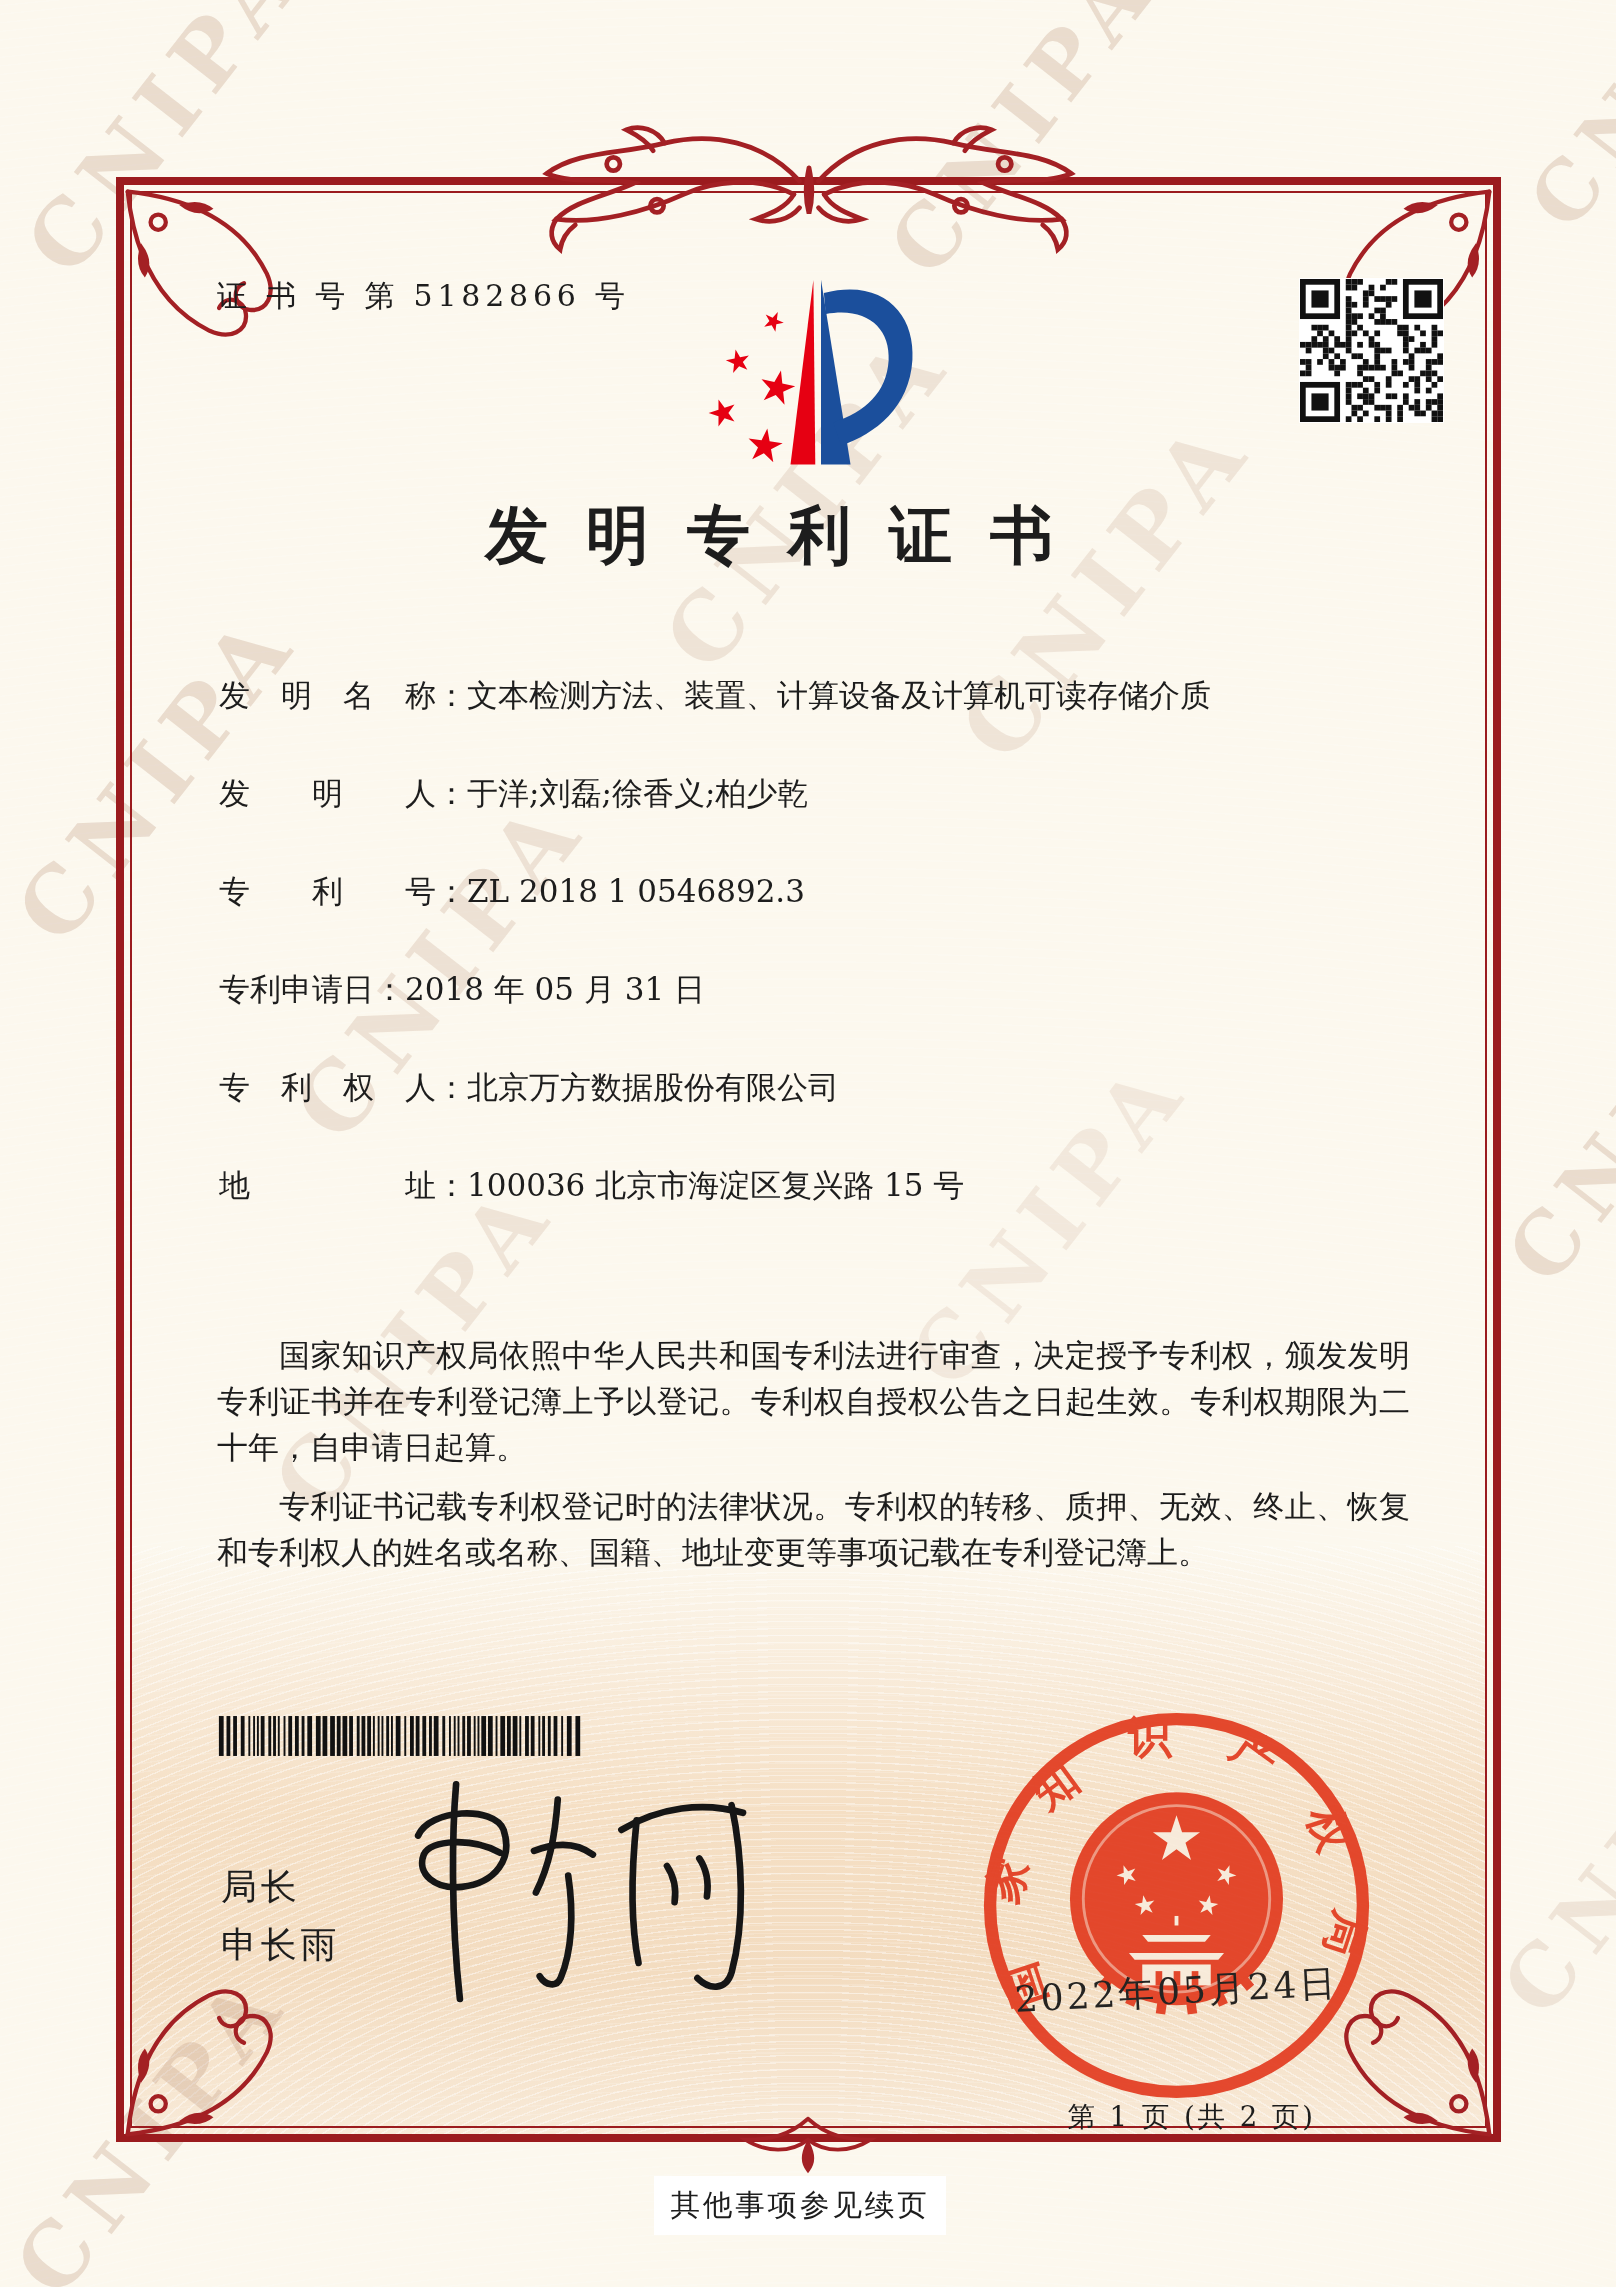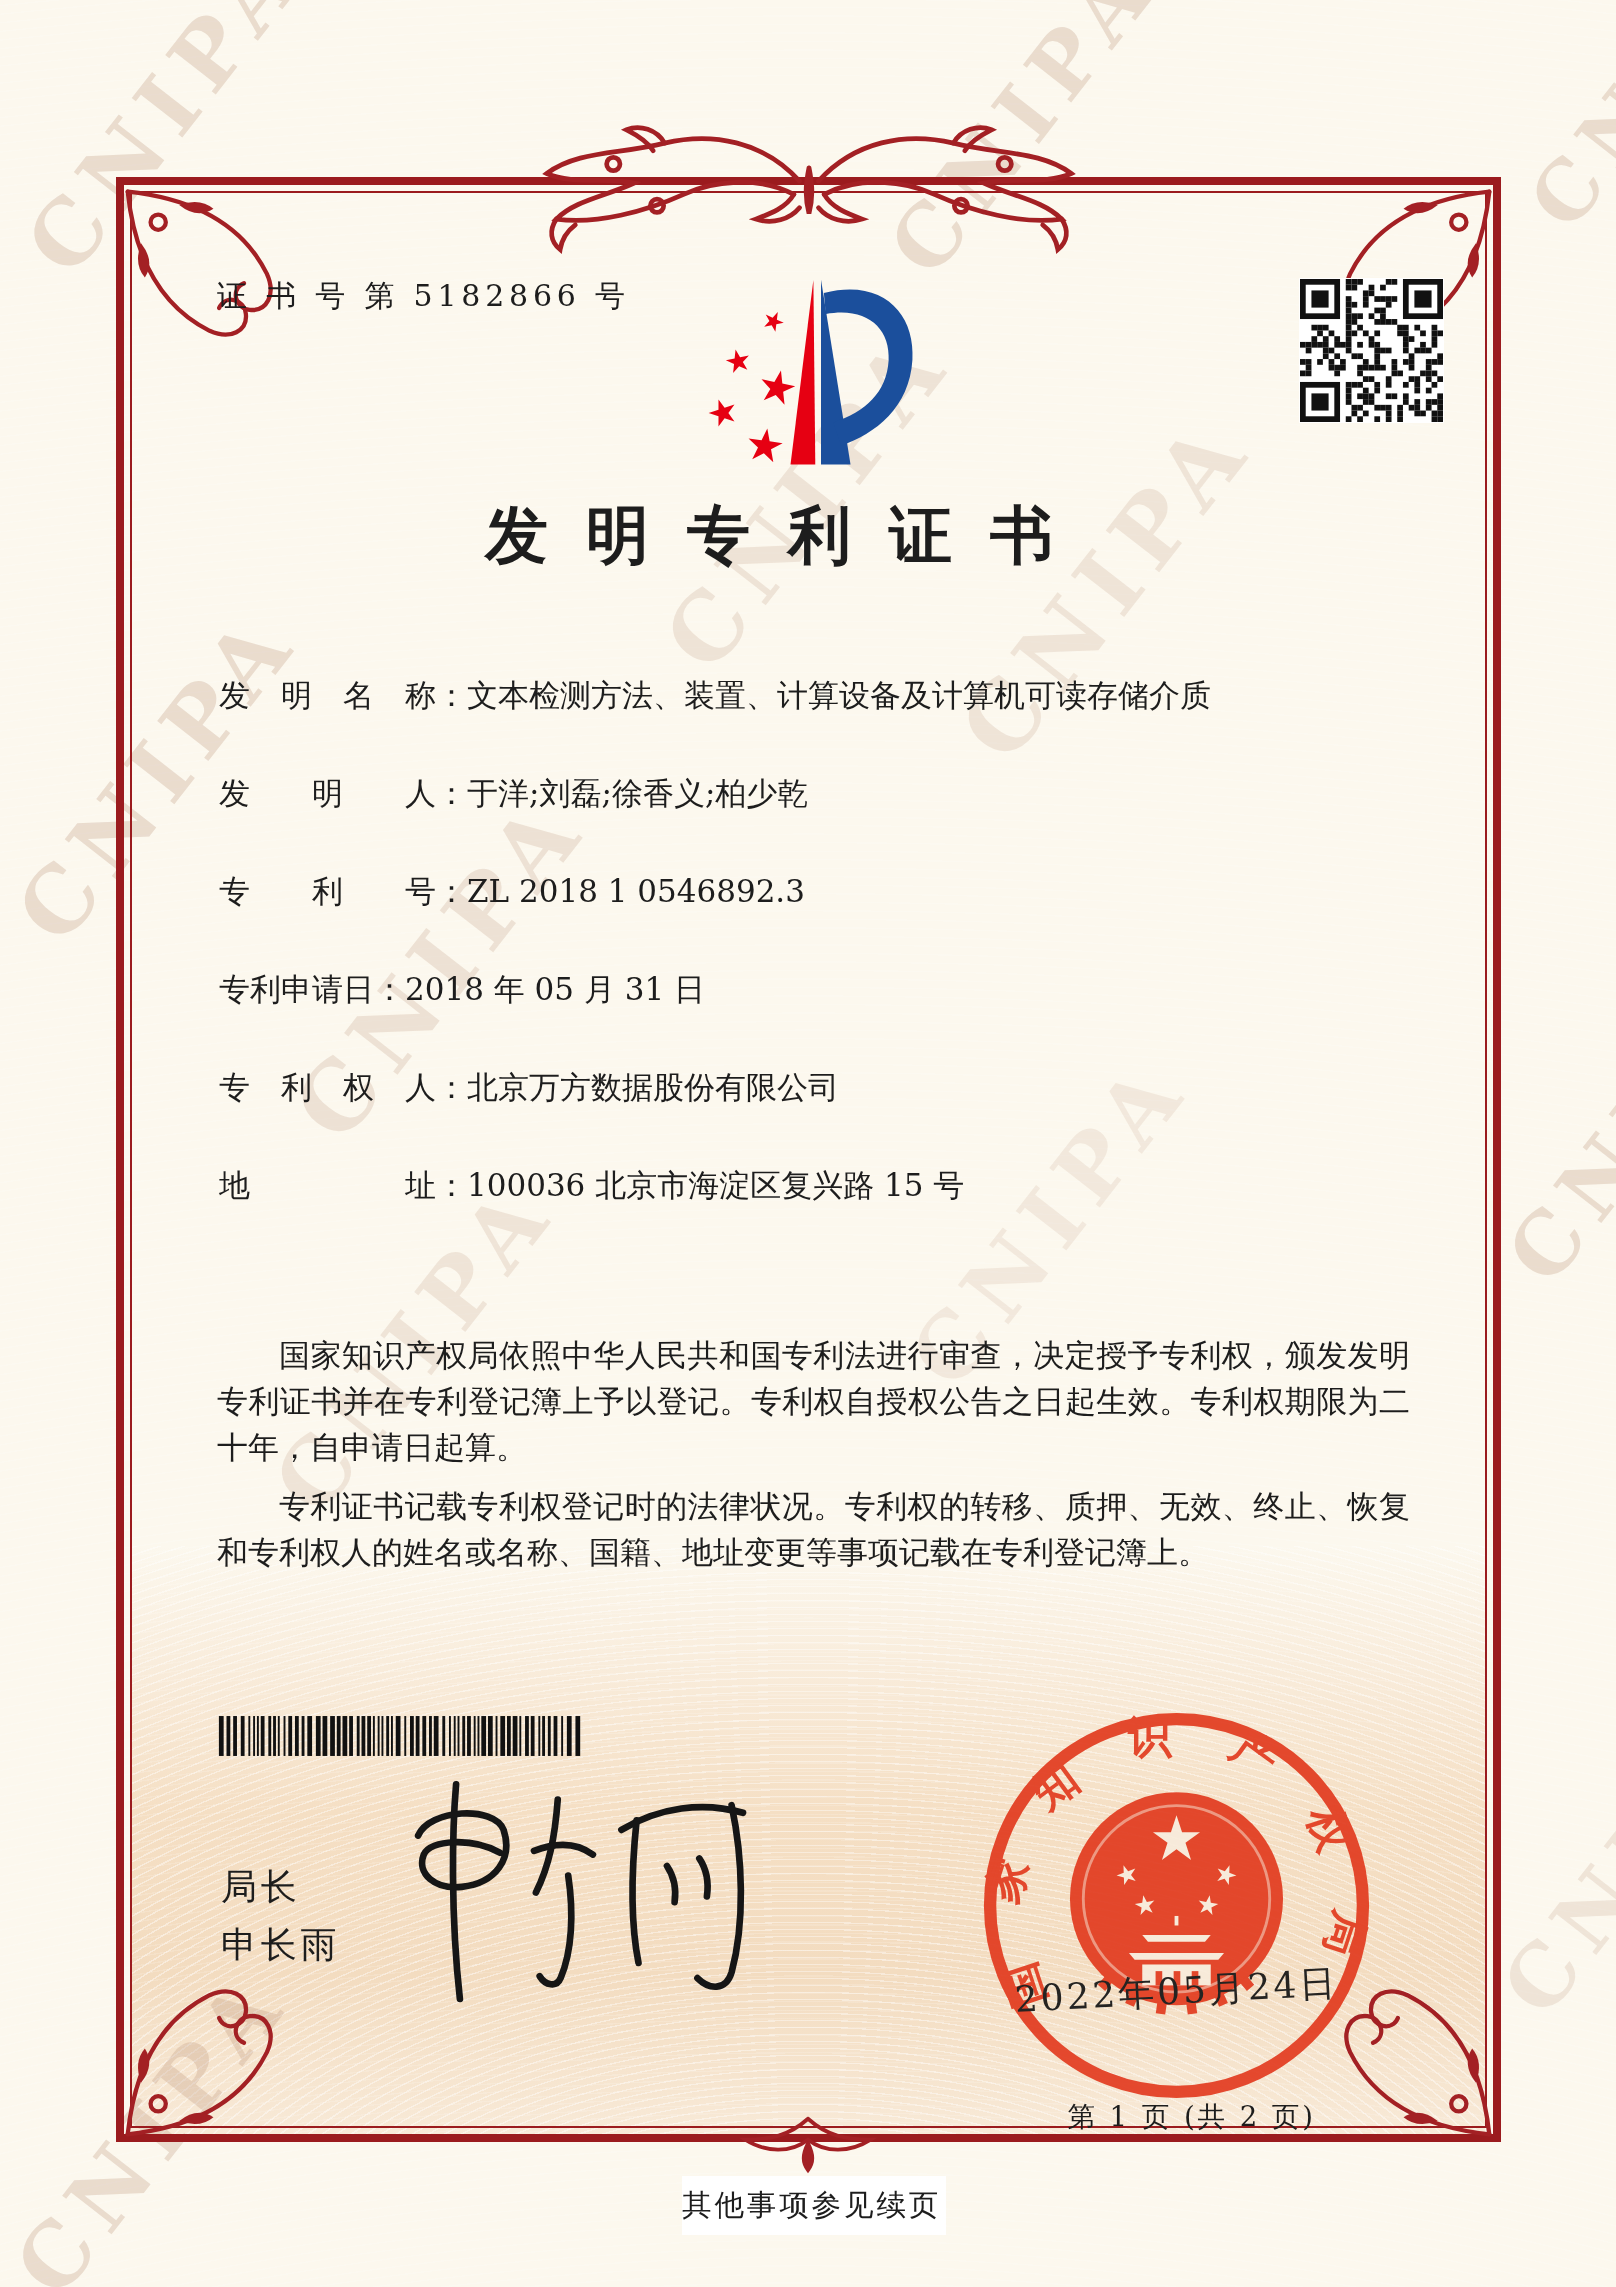--- a/index.html
+++ b/index.html
@@ -34,22 +34,22 @@
   .grant{position:absolute;left:219px;top:1267px;width:1208px;font-size:31px;white-space:nowrap;}
   .grant .g2{position:absolute;left:609px;top:0;}
   .paras{position:absolute;left:217px;top:1332px;width:1193px;font-size:31px;line-height:46px;text-align:justify;}
   .paras p{margin:0 0 13.3px 0;text-indent:2em;}
   .barcode{position:absolute;left:217px;top:1716px;}
   .sig-role{position:absolute;left:221px;top:1855px;font-family:"DejaVu Sans","Liberation Sans",sans-serif;font-size:36px;letter-spacing:3.8px;margin-top:8px;}
   .sig-name{position:absolute;left:221px;top:1921px;font-family:"DejaVu Sans","Liberation Sans",sans-serif;font-size:36px;letter-spacing:3.8px;}
   .signature{position:absolute;left:382px;top:1771px;}
   .seal{position:absolute;left:972px;top:1701px;}
   .pageno{position:absolute;left:0;top:2098px;width:1316px;text-align:right;font-size:27.6px;letter-spacing:2.9px;}
-  .note{position:absolute;left:654px;top:2176px;width:264px;height:59px;background:#ffffff;
-    display:flex;align-items:center;font-size:29.5px;letter-spacing:2.9px;margin-left:28px;}
+  .note{position:absolute;left:654px;top:2176px;width:292px;height:59px;background:#ffffff;
+    display:flex;align-items:center;justify-content:center;font-size:29.5px;letter-spacing:2.9px;}
   .orn{position:absolute;pointer-events:none;}
   svg{display:block;}
 </style>
 </head>
 <body>
 
 <div class="page">
 
   <div class="band"></div>
   <div class="waves-global"></div>

